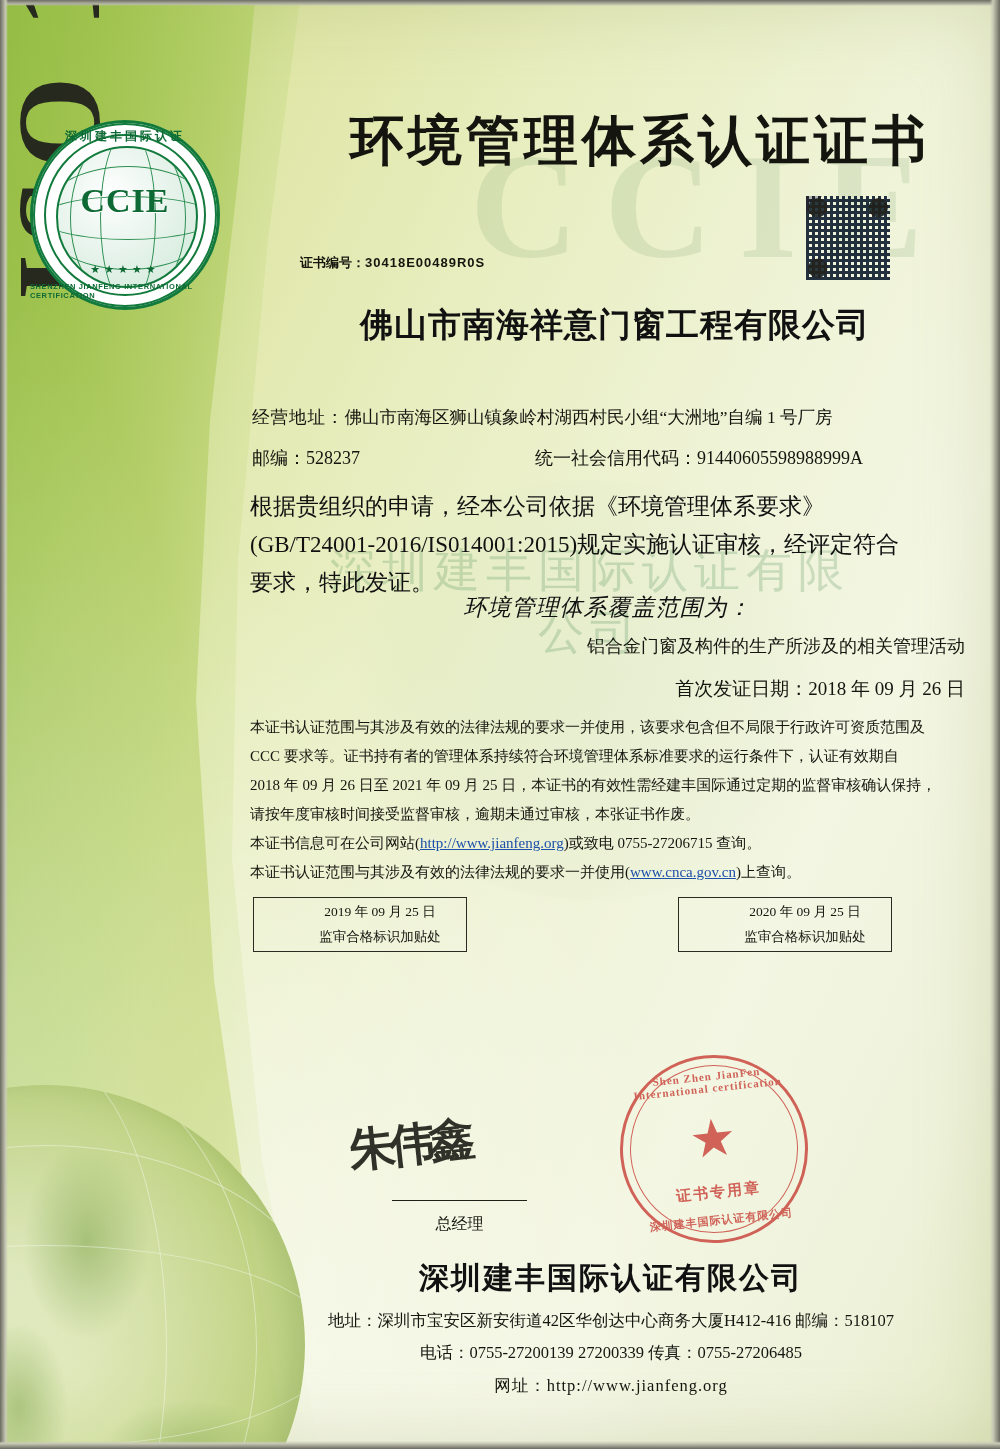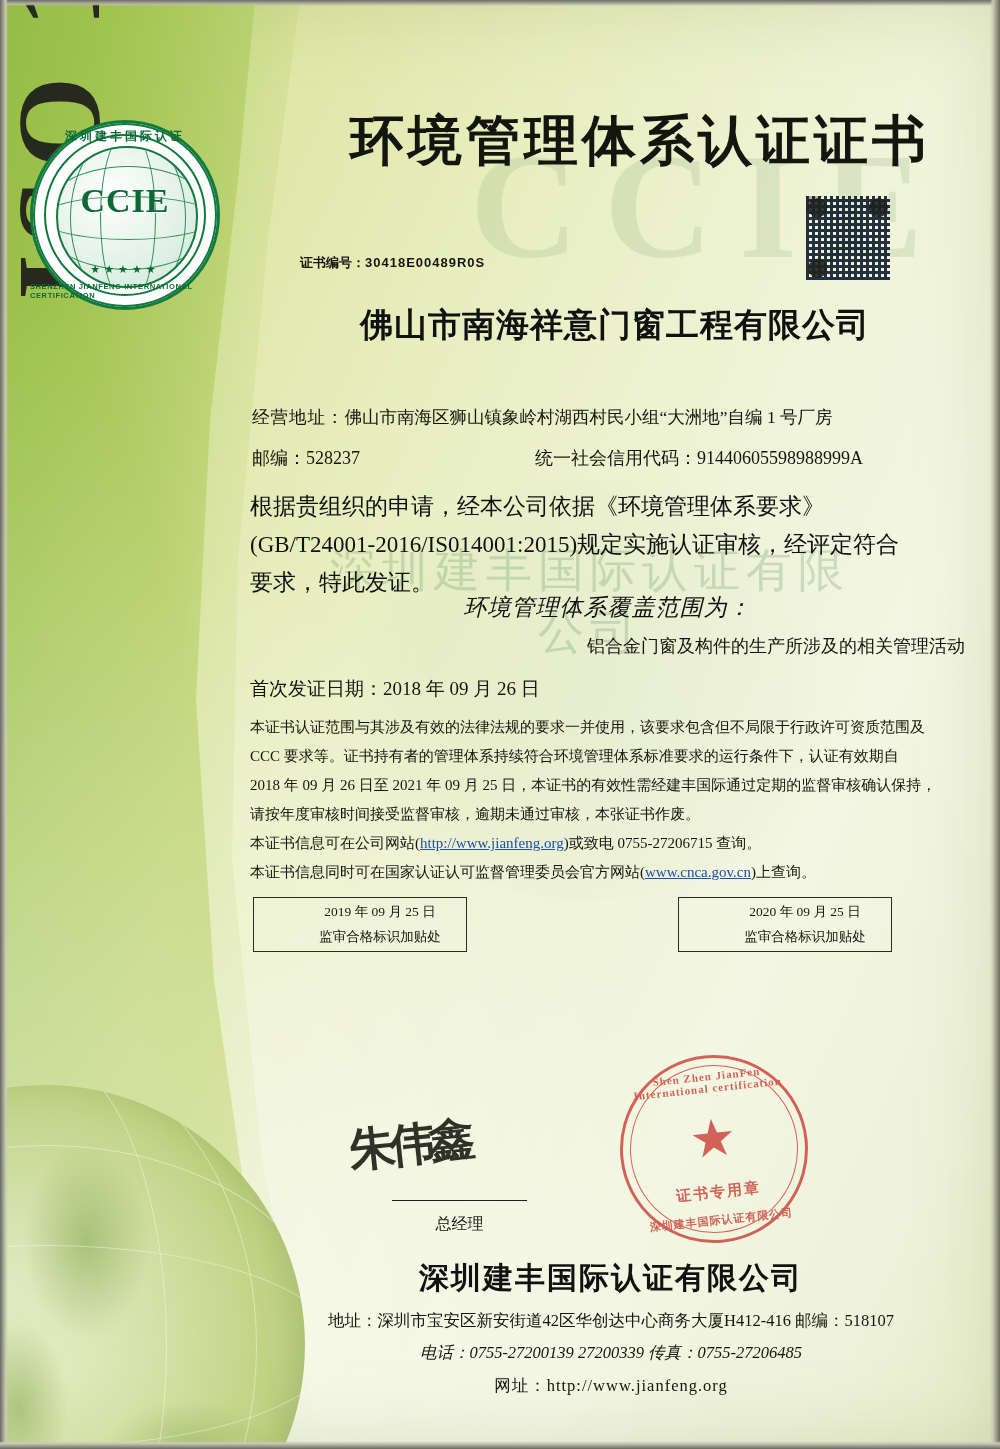--- a/index.html
+++ b/index.html
@@ -158,21 +158,21 @@
   }
   .scope-title{
     position:absolute;left:250px;top:592px;width:715px;text-align:center;
     font-family:"Liberation Serif",serif;font-size:23px;color:#111;letter-spacing:1px;font-style:italic;
   }
   .scope-text{
     position:absolute;left:250px;top:634px;width:715px;text-align:right;
     font-family:"Liberation Serif",serif;font-size:18px;color:#15150f;
   }
   .first-date{
-    position:absolute;left:250px;top:676px;width:715px;text-align:left;
+    position:absolute;left:250px;top:676px;width:715px;text-align:right;
     font-family:"Liberation Serif",serif;font-size:19px;color:#15150f;
   }
 
   .fine{
     position:absolute;left:250px;top:713px;width:722px;
     font-family:"Liberation Serif","DejaVu Serif",serif;font-size:15px;line-height:29px;color:#16160f;text-align:justify;
   }
   .fine a{color:#1b4fa8;text-decoration:underline;}
 
   .stampbox{
@@ -218,21 +218,21 @@
 
   .issuer{
     position:absolute;left:250px;top:1258px;width:722px;text-align:center;
     font-family:"Liberation Serif","DejaVu Serif",serif;font-size:30px;font-weight:700;color:#111;letter-spacing:2px;
   }
   .foot{
     position:absolute;left:250px;width:722px;text-align:center;color:#15150f;
     font-family:"Liberation Serif","DejaVu Serif",serif;font-size:16.5px;
   }
   .foot1{top:1310px;}
-  .foot2{top:1342px;font-style:italic;}
+  .foot2{top:1342px;}
   .foot3{top:1375px;font-family:"Liberation Serif",serif;letter-spacing:1px;}
 </style>
 </head>
 <body>
 
 <div id="page">
 
   <div class="left-band"></div>
   <div class="left-band2"></div>
 
@@ -299,21 +299,21 @@
 
   <div class="fine">
     <div>本证书认证范围与其涉及有效的法律法规的要求一并使用，该要求包含但不局限于行政许可资质范围及</div>
     <div>CCC 要求等。证书持有者的管理体系持续符合环境管理体系标准要求的运行条件下，认证有效期自</div>
     <div>2018 年 09 月 26 日至 2021 年 09 月 25 日，本证书的有效性需经建丰国际通过定期的监督审核确认保持，</div>
     <div>请按年度审核时间接受监督审核，逾期未通过审核，本张证书作废。</div>
     <div>
       <span>本证书信息可在公司网站(</span><a href="#">http://www.jianfeng.org</a><span>)或致电 0755-27206715 查询。</span>
     </div>
     <div>
-      <span>本证书信息同时可在国家认证认可监督管理委员会官方网站(</span><a href="#">www.cnca.gov.cn</a><span>)上查询。</span>
+      <span>本证书认证范围与其涉及有效的法律法规的要求一并使用(</span><a href="#">www.cnca.gov.cn</a><span>)上查询。</span>
     </div>
   </div>
 
   <div class="stampbox left">
     <div>2019 年 09 月 25 日</div>
     <div>监审合格标识加贴处</div>
   </div>
   <div class="stampbox right">
     <div>2020 年 09 月 25 日</div>
     <div>监审合格标识加贴处</div>

